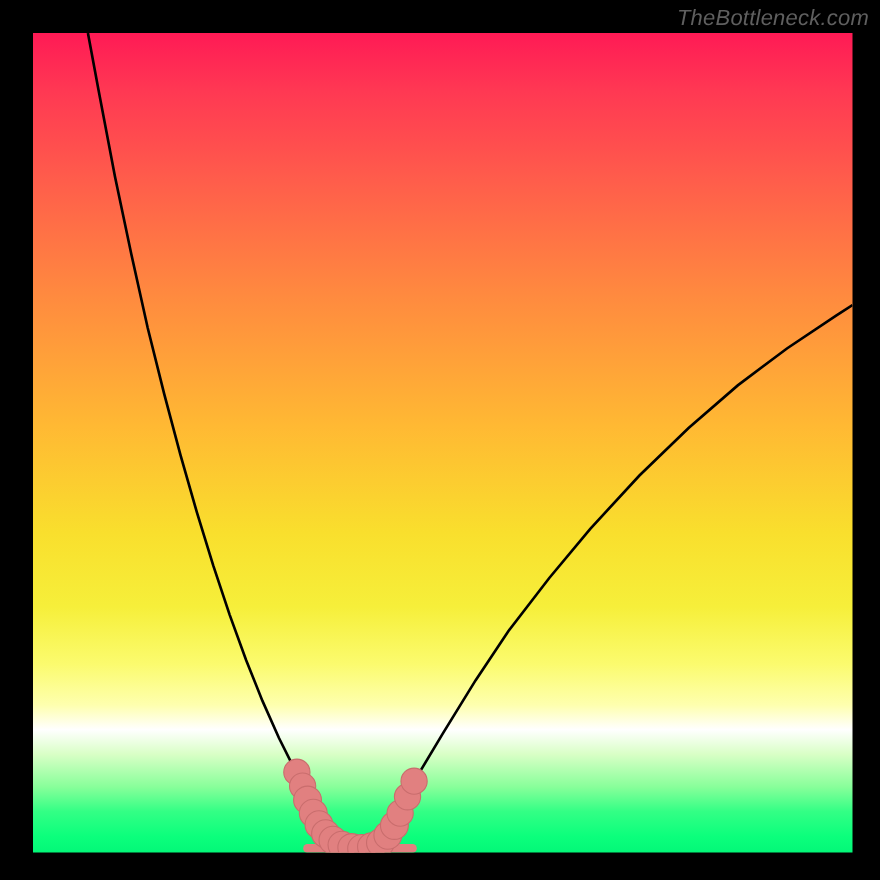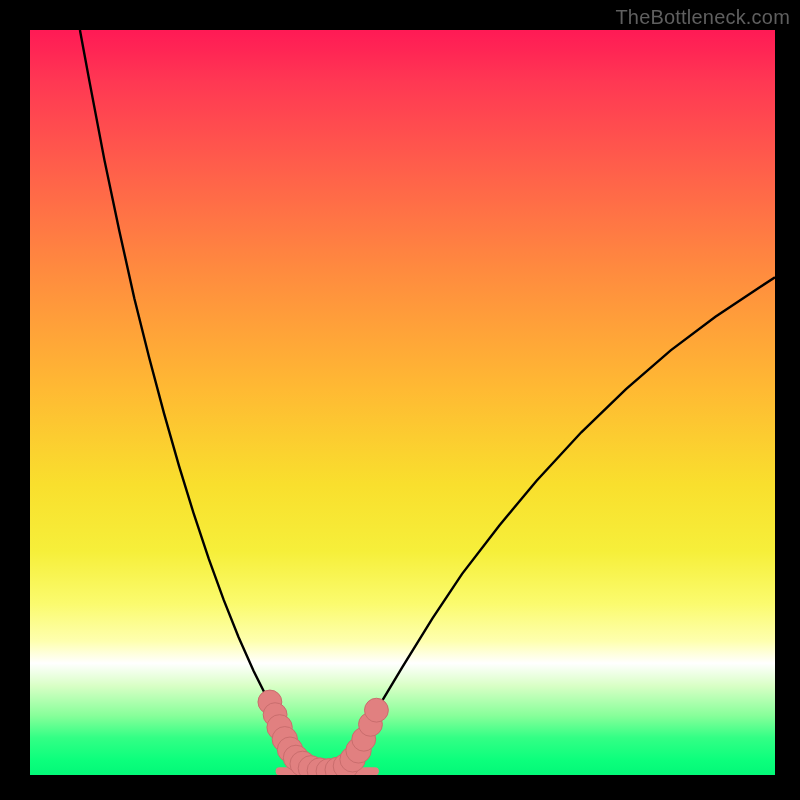--- a/index.html
+++ b/index.html
@@ -10,20 +10,21 @@
     background: #000;
     overflow: hidden;
   }
   .frame {
     position: absolute;
     left: 0;
     top: 0;
     width: 800px;
     height: 612px;
     background: #000;
+    font-style: italic;
   }
   .plot {
     position: absolute;
     left: 30px;
     top: 30px;
     width: 745px;
     height: 745px;
     background: linear-gradient(to bottom,
       #ff1a55 0%,
       #ff3853 7%,

